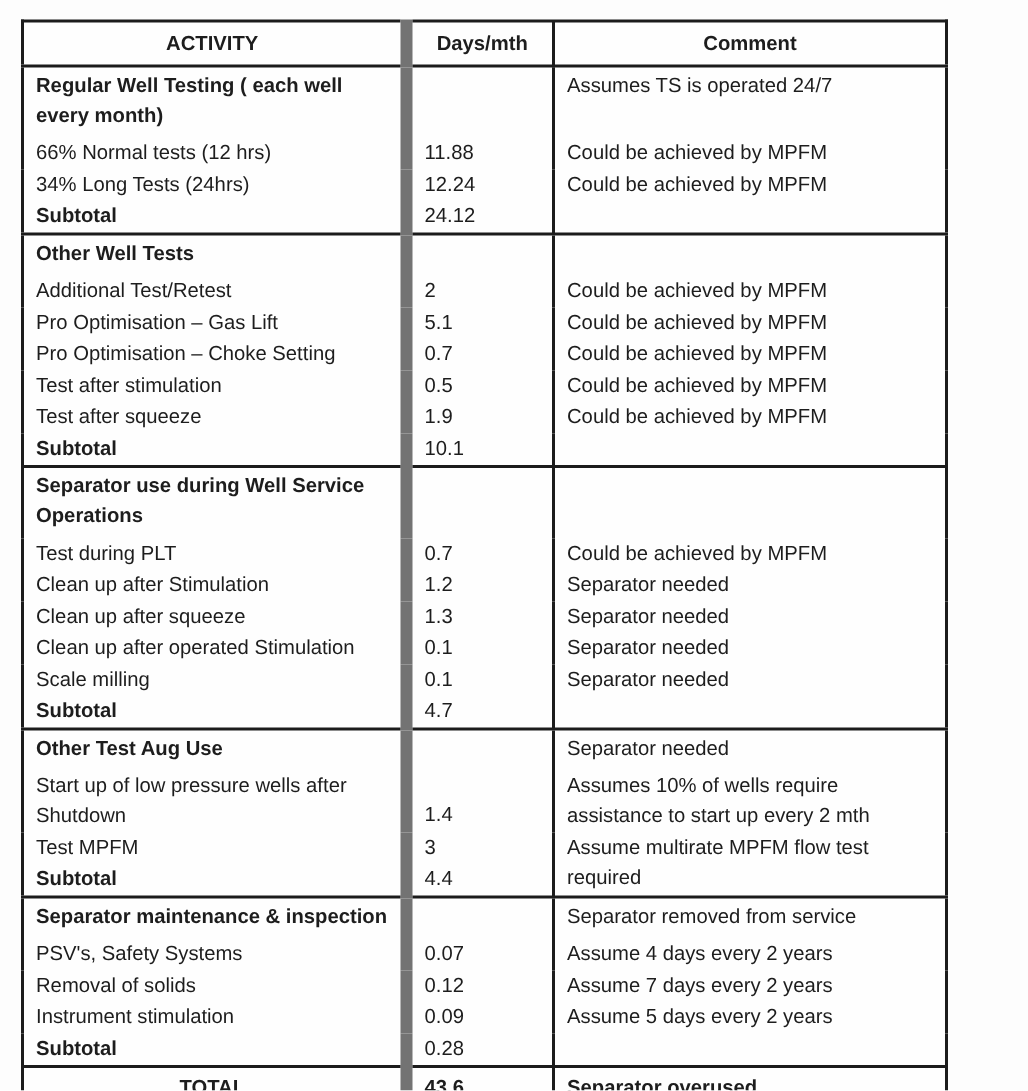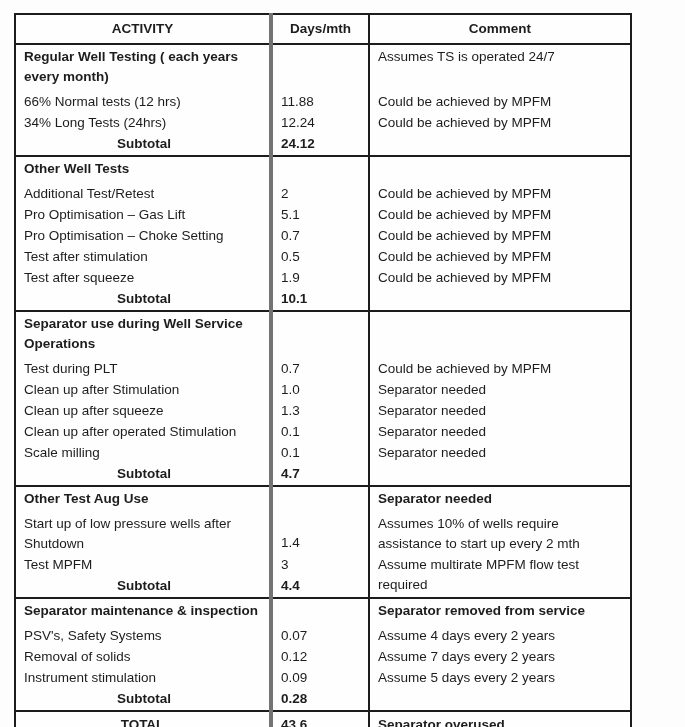--- a/index.html
+++ b/index.html
@@ -32,21 +32,21 @@
   col.col-comment  { width: 262px; }
 
   th, td {
     vertical-align: top;
     line-height: 20px;
     padding: 0 8px 1px 8px;
     font-weight: normal;
     overflow: hidden;
   }
   
-  .c-act, th.h-act { border-right: 4px solid #737373; }
+  .c-act, th.h-act { border-right: 8px solid #737373; }
   .c-val, th.h-val { border-right: 2px solid #1c1c1c; }
 
   thead th {
     border-bottom: 2px solid #1c1c1c;
     font-weight: bold;
     text-align: center;
     padding-top: 4px;
     padding-bottom: 4px;
     height: 20px;
   }
@@ -54,23 +54,23 @@
     border-top: 2px solid #1c1c1c;
   }
   td.title-cell {
     font-weight: bold;
     padding-top: 2px;
     padding-bottom: 5px;
   }
   td.comment-title {
     padding-top: 2px;
   }
-  .bold { font-weight: bold; }
+  .bold { font-weight: normal; }
   td.subtotal-label {
-    text-align: center;
+    text-align: left;
     font-weight: bold;
     padding-right: 5px;
   }
   td.c-val { }
   td.v-bottom { vertical-align: bottom; padding-bottom: 2px; }
   tr.total-row > td {
     border-top: 2px solid #1c1c1c;
     font-weight: bold;
     padding-top: 3px;
     height: 26px;
@@ -89,21 +89,21 @@
     </colgroup>
     <thead>
       <tr>
         <th class="h-act">ACTIVITY</th>
         <th class="h-val">Days/mth</th>
         <th class="h-com">Comment</th>
       </tr>
     </thead>
     <tbody id="table-body">
         <tr class="section-start">
-          <td class="c-act title-cell">Regular Well Testing ( each years every month)</td>
+          <td class="c-act title-cell">Regular Well Testing ( each well every month)</td>
           <td class="c-val"></td>
           <td class="c-com comment-title">Assumes TS is operated 24/7</td>
         </tr>
         <tr class="">
           <td class="c-act">66% Normal tests (12 hrs)</td>
           <td class="c-val">11.88</td>
           <td class="c-com">Could be achieved by MPFM</td>
         </tr>
         <tr class="">
           <td class="c-act">34% Long Tests (24hrs)</td>
@@ -155,21 +155,21 @@
           <td class="c-val"></td>
           <td class="c-com comment-title"></td>
         </tr>
         <tr class="">
           <td class="c-act">Test during PLT</td>
           <td class="c-val">0.7</td>
           <td class="c-com">Could be achieved by MPFM</td>
         </tr>
         <tr class="">
           <td class="c-act">Clean up after Stimulation</td>
-          <td class="c-val">1.0</td>
+          <td class="c-val">1.2</td>
           <td class="c-com">Separator needed</td>
         </tr>
         <tr class="">
           <td class="c-act">Clean up after squeeze</td>
           <td class="c-val">1.3</td>
           <td class="c-com">Separator needed</td>
         </tr>
         <tr class="">
           <td class="c-act">Clean up after operated Stimulation</td>
           <td class="c-val">0.1</td>

